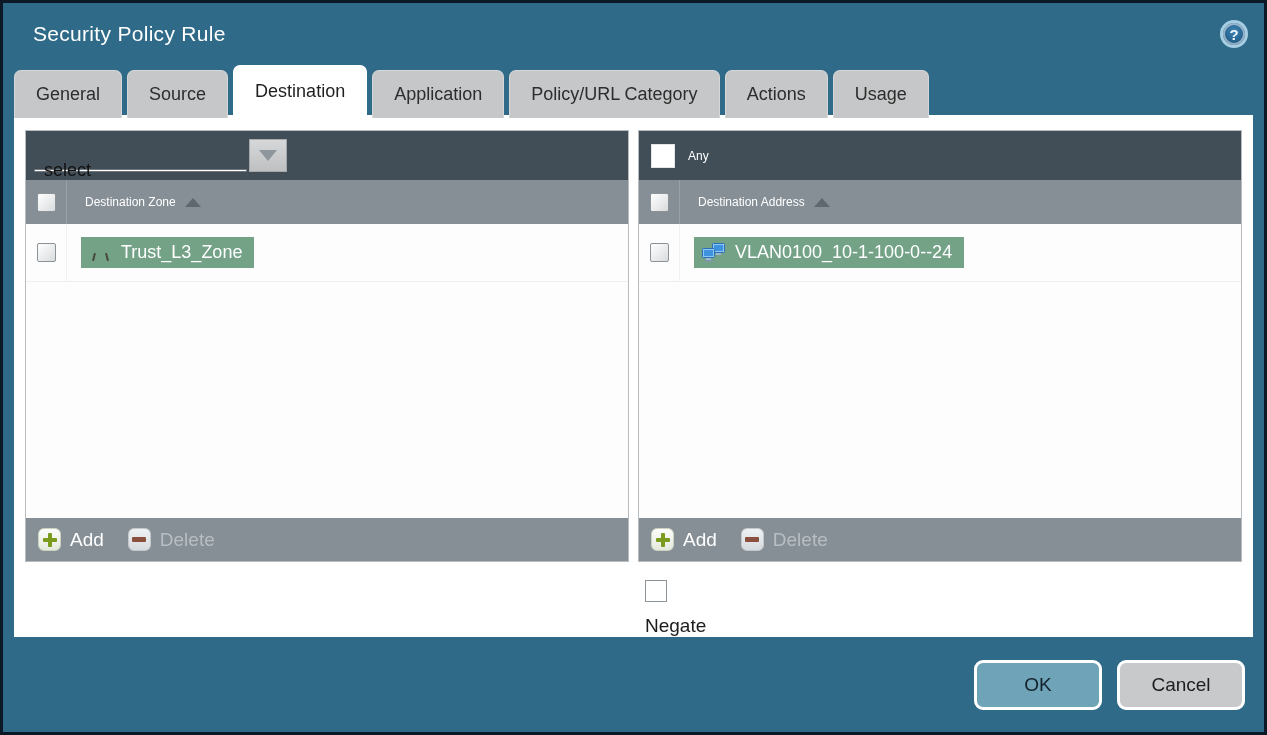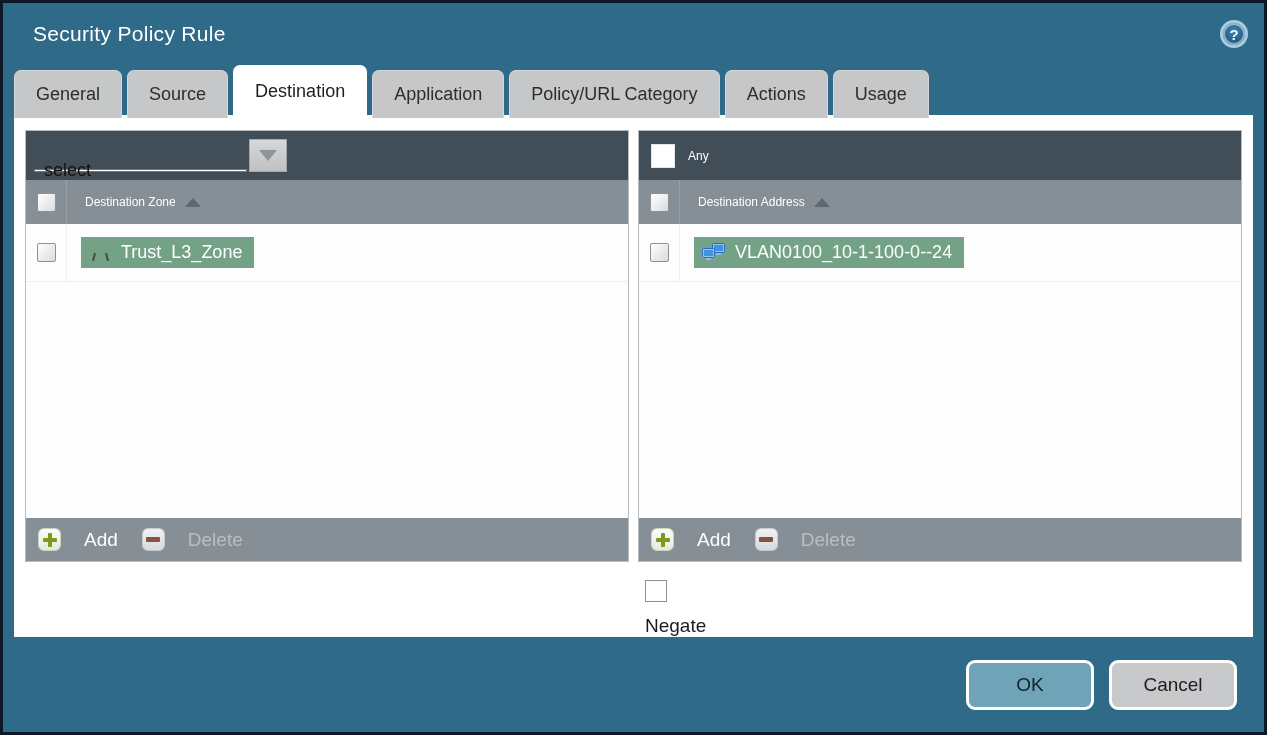--- a/index.html
+++ b/index.html
@@ -77,35 +77,35 @@
     background:repeating-linear-gradient(120deg,#f3d425 0 4px,#3f3f2d 4px 8px);
     box-shadow:0 0 0 1px #6d6d55 inset;
   }
   .zone-icon::before, .zone-icon::after {
     content:""; position:absolute; bottom:0; width:2px; height:8px; background:#474738;
   }
   .zone-icon::before { left:4px; transform:rotate(14deg); }
   .zone-icon::after  { right:4px; transform:rotate(-14deg); }
 
   .panel-bottom { background:#868f96; height:43px; flex:none; display:flex; align-items:center; gap:24px; padding:0 12px; }
-  .tool-btn { display:flex; align-items:center; gap:23px; font-size:19px; cursor:pointer; }
+  .tool-btn { display:flex; align-items:center; gap:9px; font-size:19px; cursor:pointer; }
   .icon-sq { width:23px; height:23px; border-radius:6px; display:flex; align-items:center; justify-content:center; flex:none; }
   .add-sq    { background:linear-gradient(#fcfdfb,#e4e9dc); border:1px solid #cbd3bf; }
   .delete-sq { background:linear-gradient(#eff1f3,#d7dbde); border:1px solid #c4c9cd; }
   .add-label { color:#ffffff; }
   .delete-label { color:#b9bec2; }
   .tool-btn.disabled { cursor:default; }
 
   .negate-row { margin-top:18px; margin-left:620px; display:flex; align-items:flex-start; gap:13px;flex-direction:column; }
   .negate-label { font-size:19px; color:#1c1c1c; }
 
   
   .footer {
     position:absolute; left:6px; right:0; bottom:0; height:95px;
-    display:flex; align-items:center; justify-content:flex-end; gap:15px; padding-right:27px;
+    display:flex; align-items:center; justify-content:flex-end; gap:15px; padding-right:19px;
   }
   .btn {
     height:50px; min-width:128px; border-radius:9px; border:3px solid #ffffff;
     font-size:19px; display:flex; align-items:center; justify-content:center; cursor:pointer;
     font-family:"Liberation Sans", sans-serif;
   }
   .btn-ok { background:#6fa3b8; color:#13222c; }
   .btn-cancel { background:#c8c9cb; color:#1d1d1f; }
 </style>
 </head>

